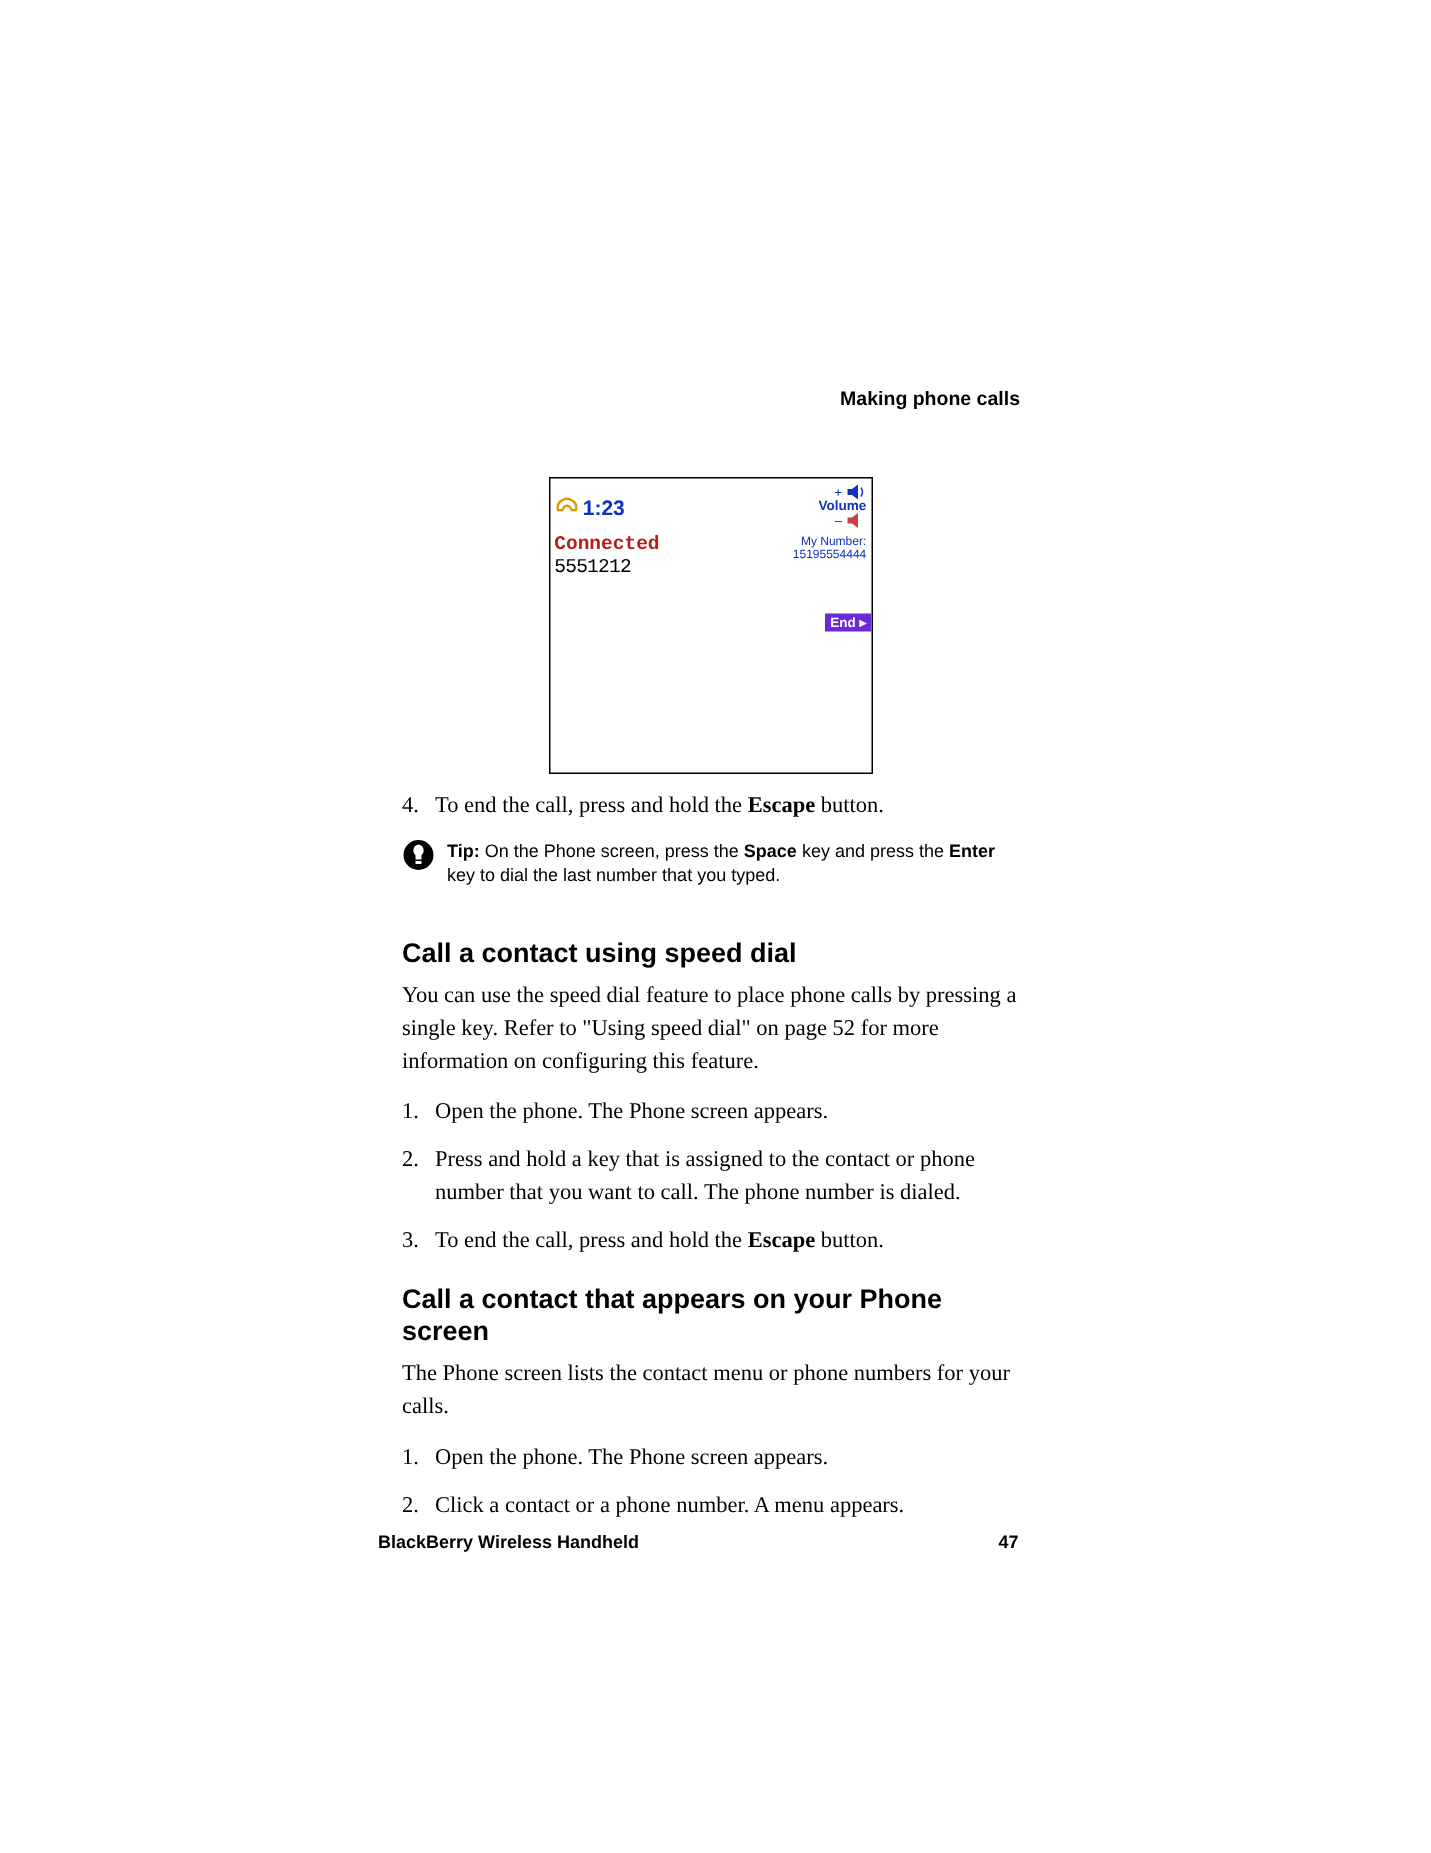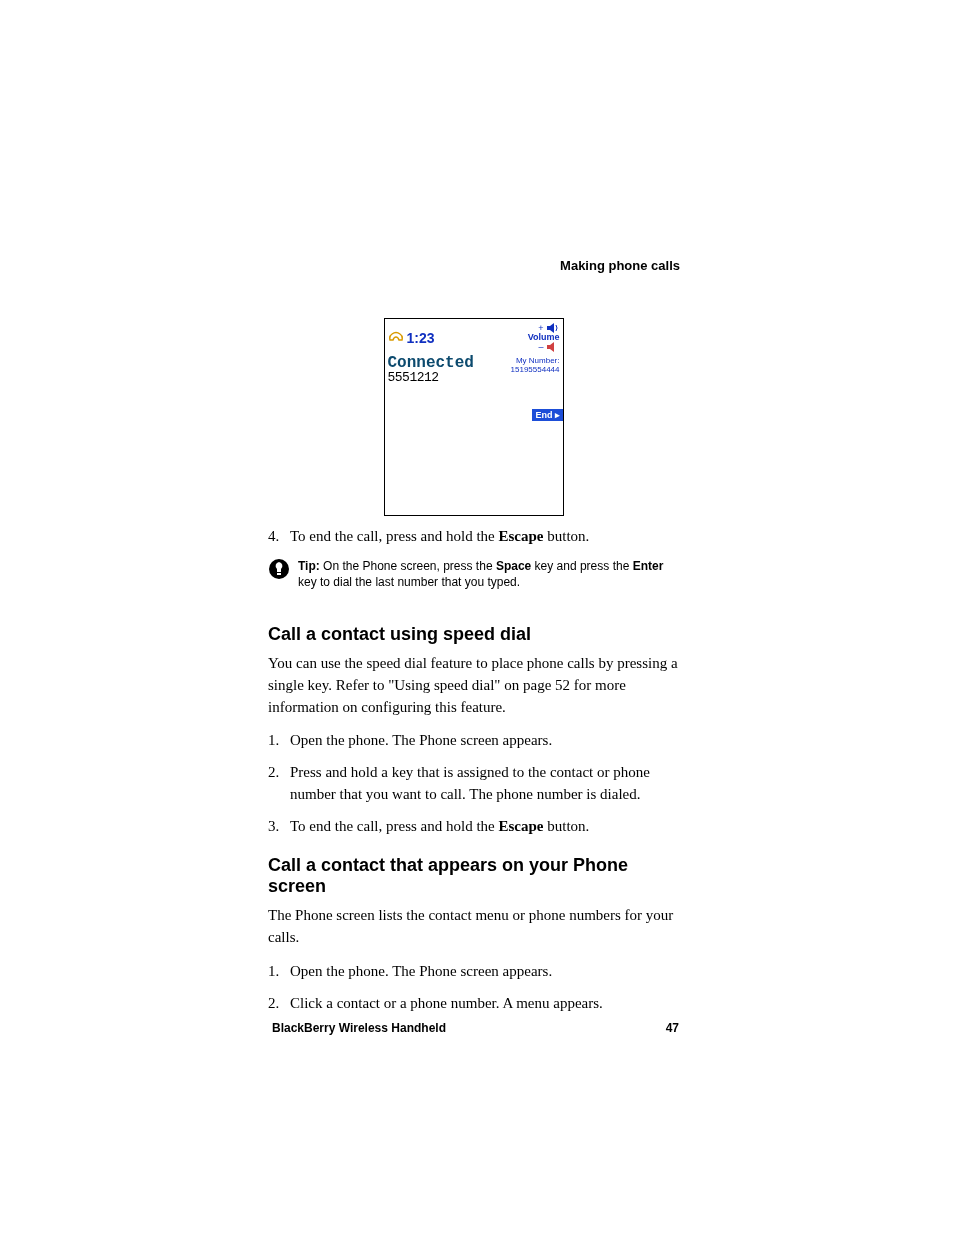--- a/index.html
+++ b/index.html
@@ -26,21 +26,21 @@
   }
   .content {
     margin-top: 60px;
   }
   .screenshot-wrap {
     text-align: center;
     margin-bottom: 6px;
   }
   .device-screen {
     display: inline-block;
-    width: 180px;
+    width: 216px;
     height: 198px;
     border: 1px solid #000;
     background: #fff;
     position: relative;
     font-family: Arial, Helvetica, sans-serif;
     text-align: left;
     box-sizing: border-box;
     overflow: hidden;
   }
   .ds-top {
@@ -66,42 +66,42 @@
   .ds-vol .lbl { font-weight: bold; }
   .vol-row { display:flex; align-items:center; justify-content:flex-end; gap:2px;}
   .speaker-icon { width:14px; height:10px; }
   .ds-mid {
     padding: 4px 3px 0 3px;
     display:flex;
     justify-content: space-between;
   }
   .ds-status {
     font-family: "Courier New", monospace;
-    font-size: 16px;
-    font-weight: bold;
-    color: #0c4a6e;
+    font-size: 13px;
+    font-weight: bold;
+    color: #b91c1c;
     line-height: 14px;
   }
   .ds-number {
     font-family: "Courier New", monospace;
     font-size: 13px;
     letter-spacing: -0.5px;
     color: #000;
   }
   .ds-mynum {
     text-align: right;
     font-size: 8px;
     color: #1030c0;
     line-height: 9px;
   }
   .ds-end {
     position: absolute;
     right: 0;
     top: 90px;
-    background: #1d4ed8;
+    background: #6d28d9;
     color: #fff;
     font-size: 9px;
     padding: 1px 3px;
     font-weight: bold;
     text-align: center;
   }
   .ds-bottom {
     position: absolute;
     left:0; right:0; bottom:0;
     border-top: 1px solid #1030c0;
@@ -180,21 +180,21 @@
     margin: 18px 0 8px 0;
   }
   p.body {
     font-size: 15px;
     line-height: 1.45;
     margin: 0 0 12px 0;
   }
   .footer {
     position: absolute;
     bottom: 200px;
-    left: 272px;
+    left: 252px;
     right: 275px;
     display: flex;
     justify-content: space-between;
     font-family: Arial, Helvetica, sans-serif;
     font-weight: bold;
     font-size: 12px;
   }
   b { font-weight: bold; }
 </style>
 </head>

